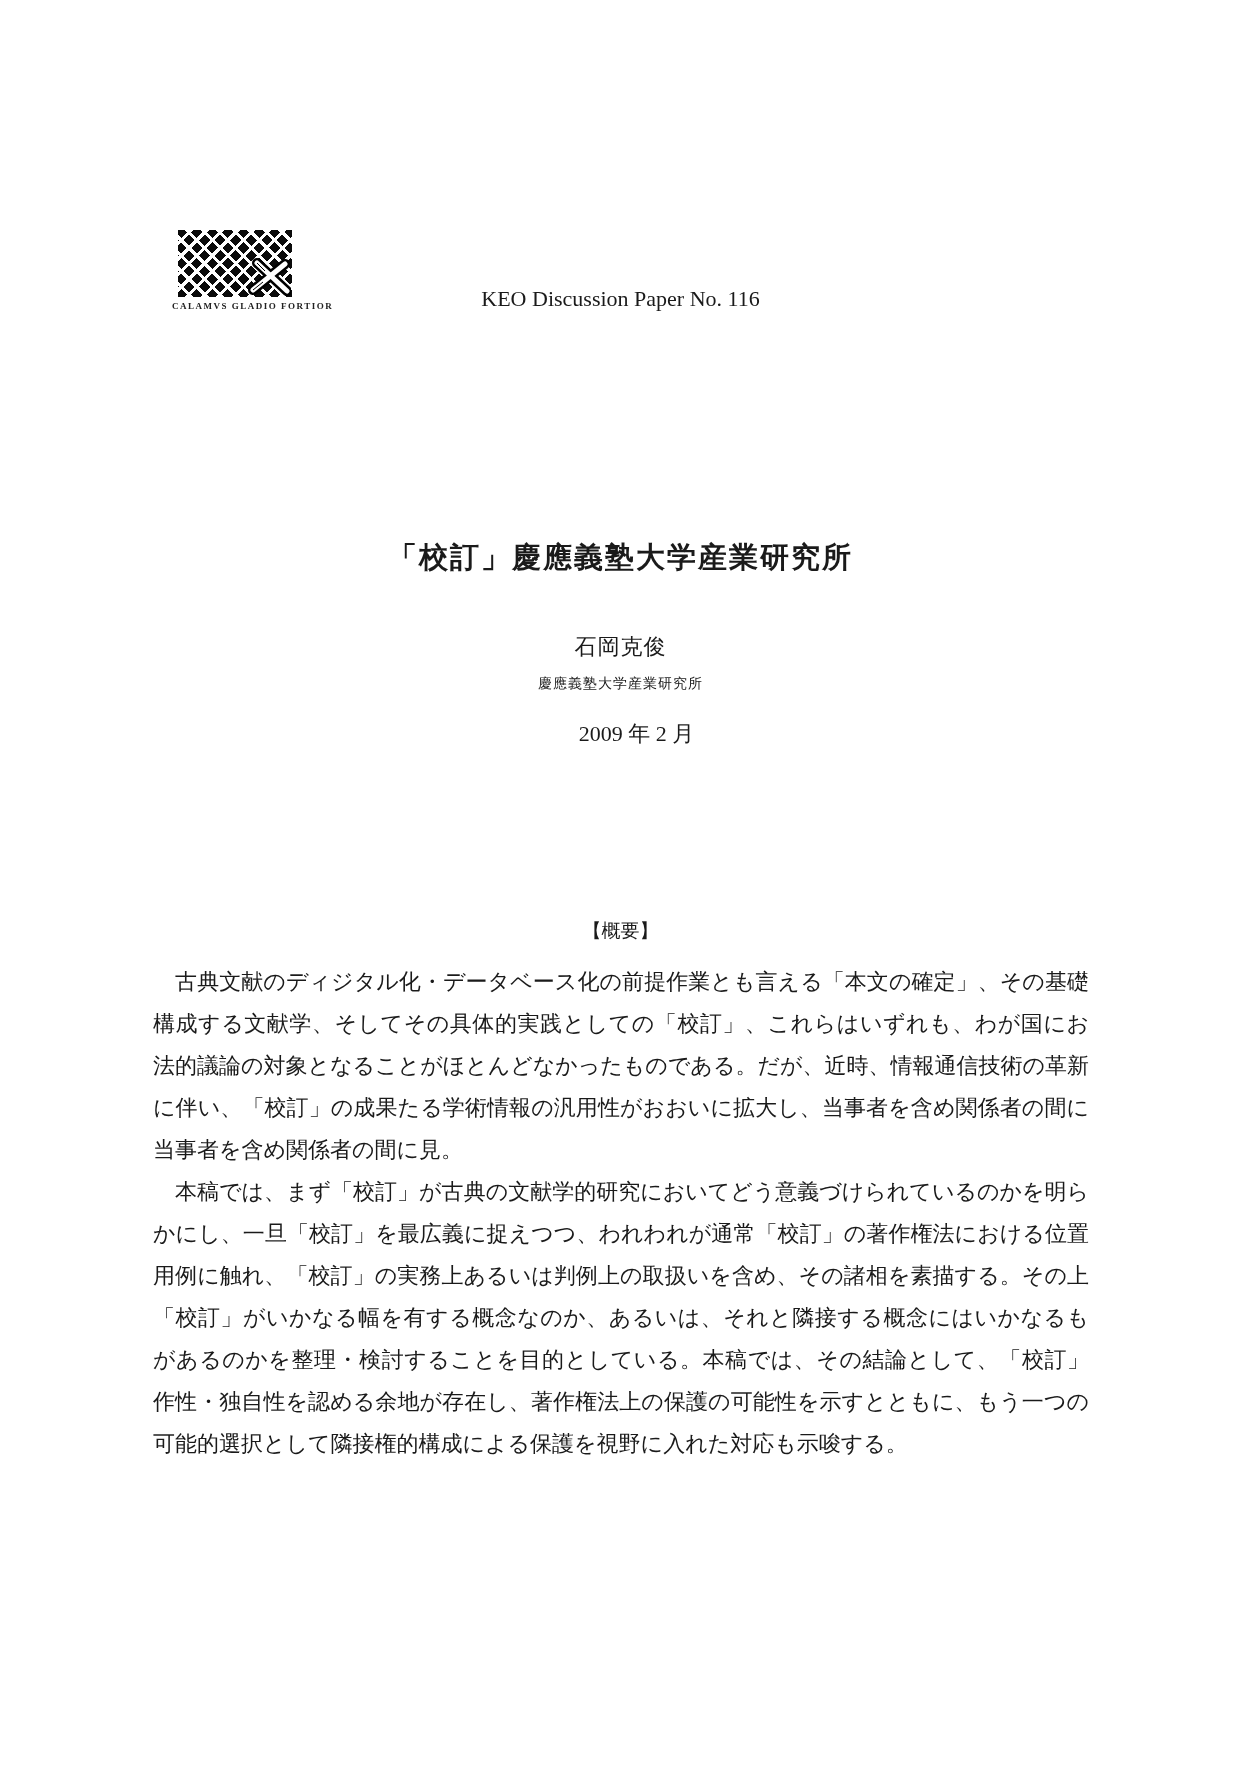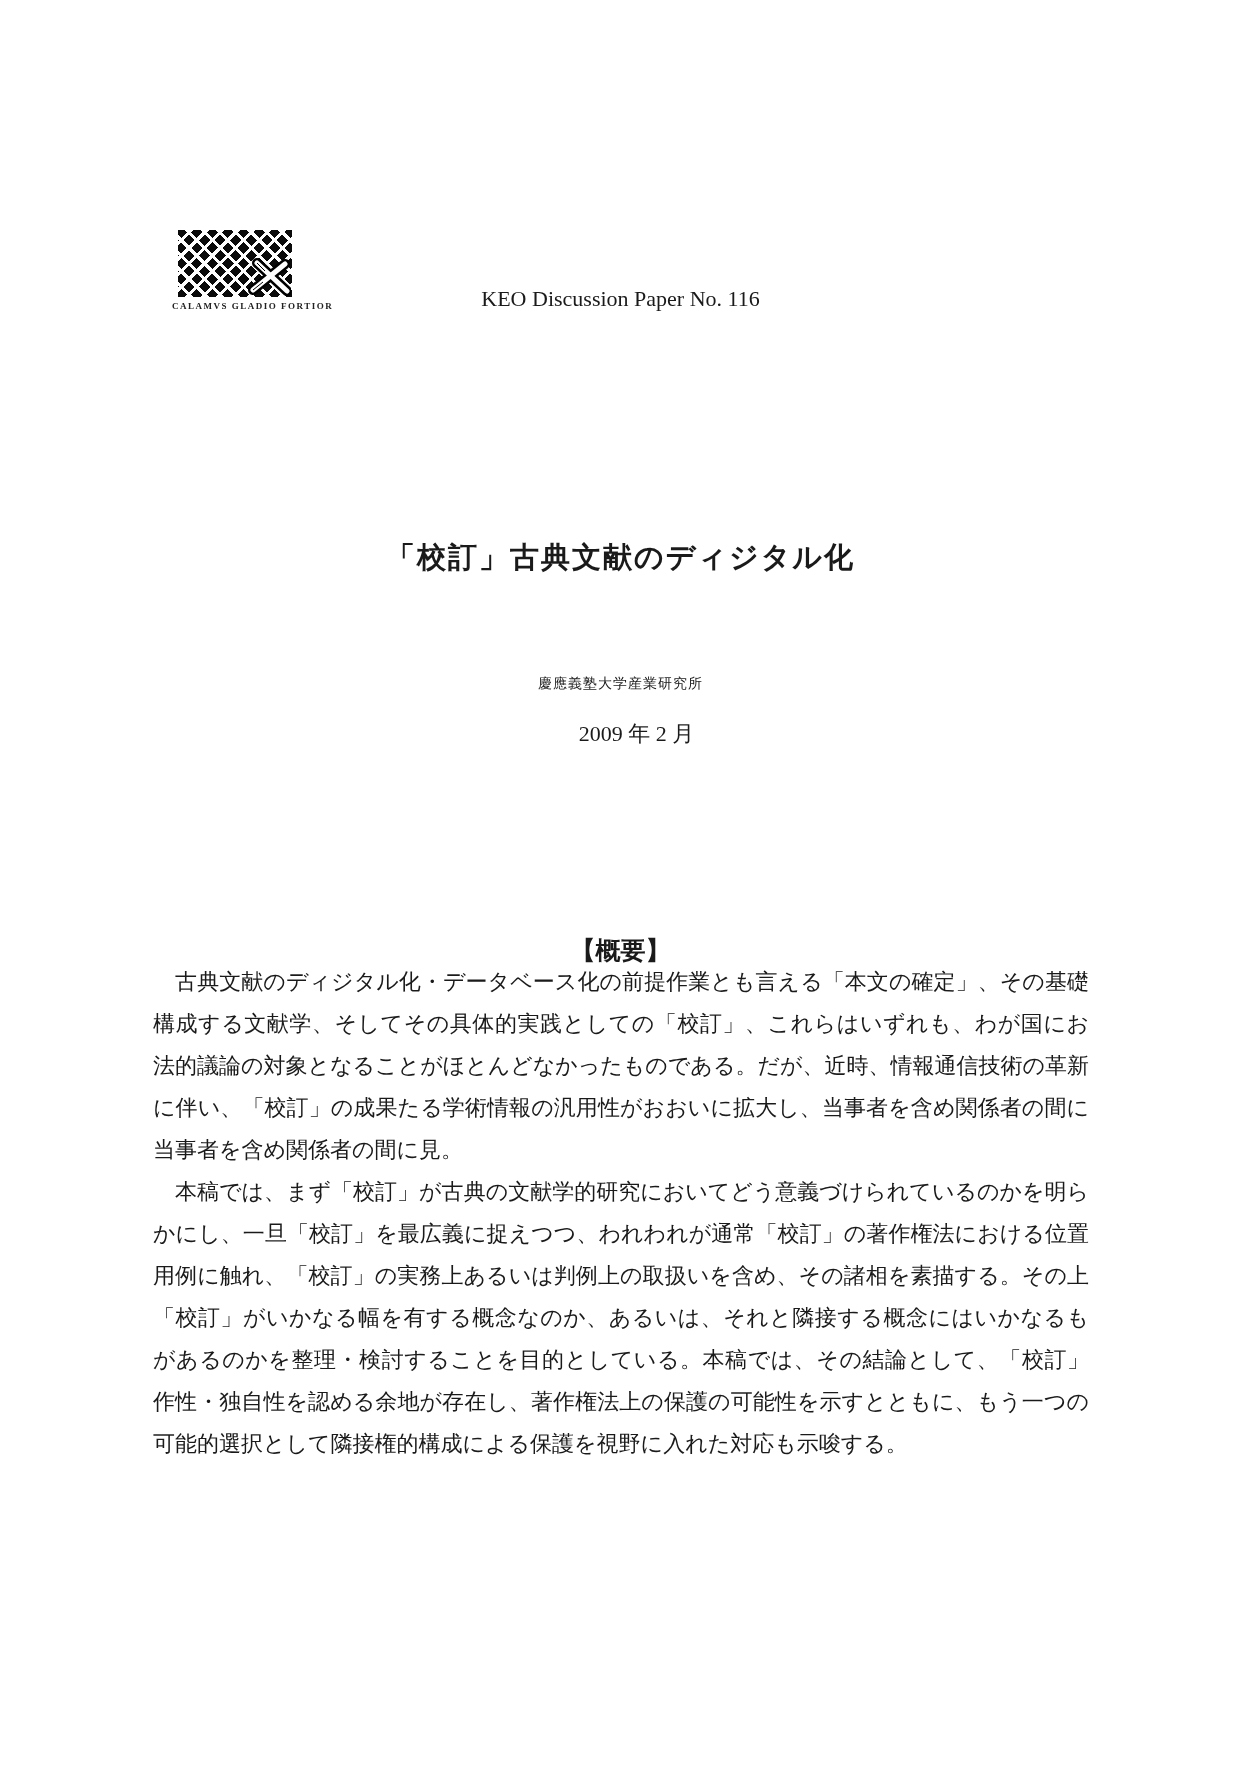--- a/index.html
+++ b/index.html
@@ -58,21 +58,21 @@
     left: 0;
     width: 1241px;
     text-align: center;
     white-space: nowrap;
   }
   .series-line   { top: 286px; font-size: 22px; }
   .paper-title   { top: 538px; font-size: 29px; font-weight: bold; letter-spacing: 2px; }
   .author-name   { top: 632px; font-size: 22px; letter-spacing: 1px; }
   .affiliation   { top: 675px; font-size: 14px; letter-spacing: 1px; font-family: Liberation Serif, serif; }
   .pub-date      { top: 719px; font-size: 22px; padding-left: 16px; }
-  .abstract-head { top: 918px; font-size: 25px; font-weight: bold; margin-top: 16px; }
+  .abstract-head { top: 918px; font-size: 19px; font-weight: normal; }
 
   
   .abstract-body {
     position: absolute;
     left: 153px;
     top: 961px;
     width: 936px;
     font-size: 22px;
     line-height: 42px;
     text-align: justify;
@@ -99,21 +99,22 @@
         <line x1="10" y1="5" x2="40" y2="33" stroke="#ffffff" stroke-width="5" stroke-linecap="round"></line>
         <line x1="6" y1="32" x2="16" y2="24" stroke="#000000" stroke-width="1"></line>
         <line x1="10" y1="5" x2="18" y2="13" stroke="#000000" stroke-width="1"></line>
       </svg>
     </div>
     <div class="logo-motto">CALAMVS GLADIO FORTIOR</div>
   </div>
 
   <div class="centered series-line">KEO Discussion Paper No. 116</div>
 
-  <div class="centered paper-title">「校訂」古典文献のディジタル化</div>
+  <div class="centered paper-title">「校訂」慶應義塾大学産業研究所</div>
+  <div class="centered author-name">石岡克俊</div>
   <div class="centered affiliation">慶應義塾大学産業研究所</div>
   <div class="centered pub-date">2009 年 2 月</div>
 
   <div class="centered abstract-head">【概要】</div>
 
   <div class="abstract-body">
     <div class="line full">　古典文献のディジタル化・データベース化の前提作業とも言える「本文の確定」、その基礎を</div>
     <div class="line full">構成する文献学、そしてその具体的実践としての「校訂」、これらはいずれも、わが国において</div>
     <div class="line full">法的議論の対象となることがほとんどなかったものである。だが、近時、情報通信技術の革新</div>
     <div class="line full">に伴い、「校訂」の成果たる学術情報の汎用性がおおいに拡大し、当事者を含め関係者の間に見</div>

